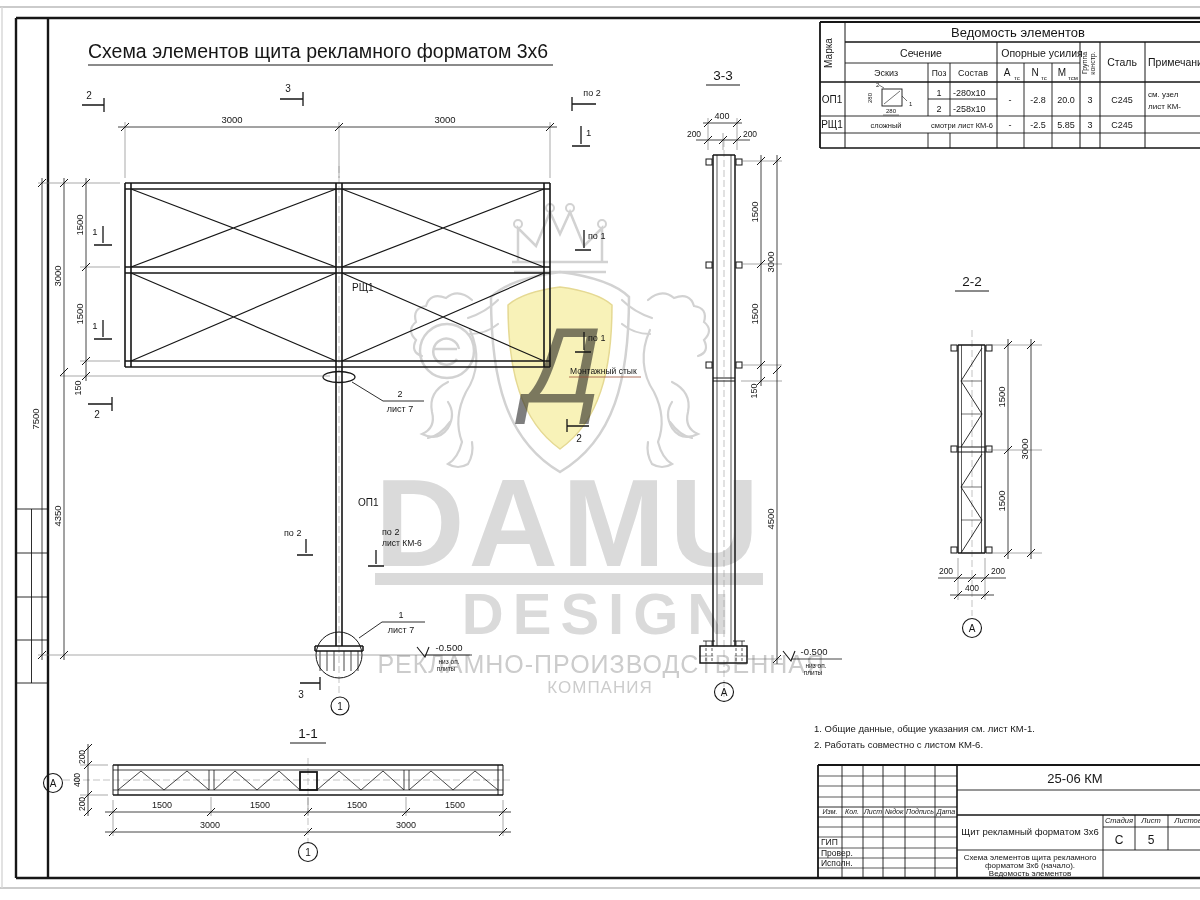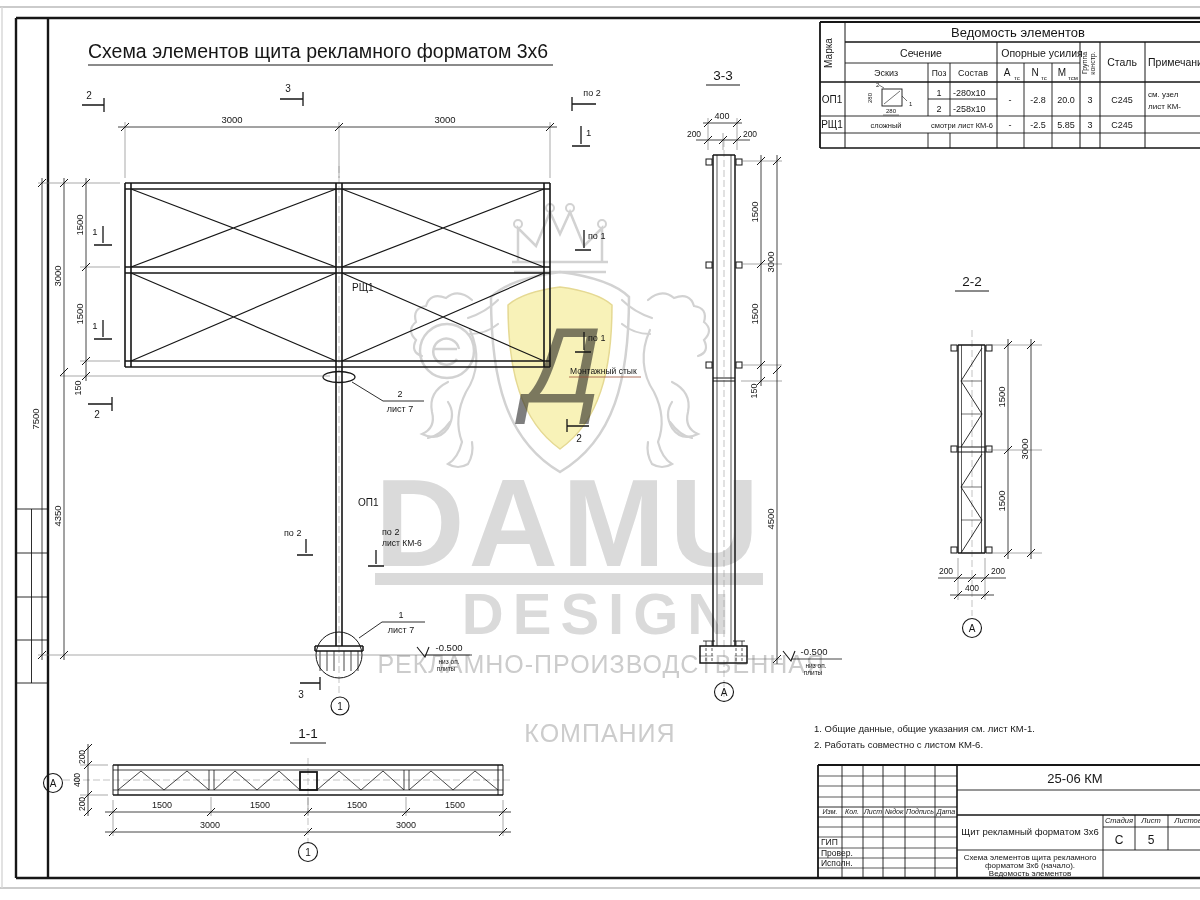--- a/index.html
+++ b/index.html
@@ -3,21 +3,21 @@
 <meta charset="utf-8">
 <style>
   html,body{margin:0;padding:0;background:#ffffff;}
   .sheet{position:relative;width:1200px;height:900px;background:#ffffff;overflow:hidden;
          font-family:"Liberation Sans",sans-serif;}
   .wm{position:absolute;inset:0;z-index:0;}
   .wm div{position:absolute;font-family:"Liberation Sans",sans-serif;font-weight:700;}
   .wm-damu{left:375px;top:452px;width:370px;text-align:center;font-size:124px;letter-spacing:4px;color:#dadada;text-decoration:underline;}
   .wm-design{left:455px;top:580px;width:290px;text-align:center;font-size:58px;letter-spacing:9px;color:#dadada;}
   .wm-l1{left:375px;top:650px;width:450px;text-align:right;font-size:25px;font-weight:400 !important;color:#cccccc;letter-spacing:1px;}
-  .wm-l2{left:485px;top:678px;width:230px;text-align:center;font-size:25px;font-weight:400 !important;color:#cccccc;letter-spacing:1px;margin-top:41px;}
+  .wm-l2{left:485px;top:678px;width:230px;text-align:center;font-size:17px;font-weight:400 !important;color:#cccccc;letter-spacing:1px;}
   svg.draw{position:absolute;left:0;top:0;z-index:1;}
   svg text{font-family:"Liberation Sans",sans-serif;fill:#161616;}
   .ln{fill:none;stroke:#161616;}
   .thin{fill:none;stroke:#6f6f6f;}
   .axis{fill:none;stroke:#9a9a9a;stroke-dasharray:7 3;}
   .wmln{fill:none;stroke:#d2d2d2;}
 </style>
 </head>
 <body>
 

